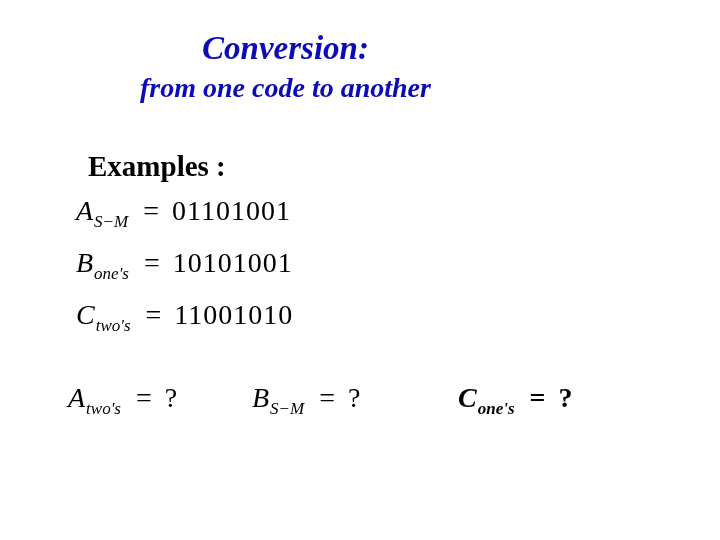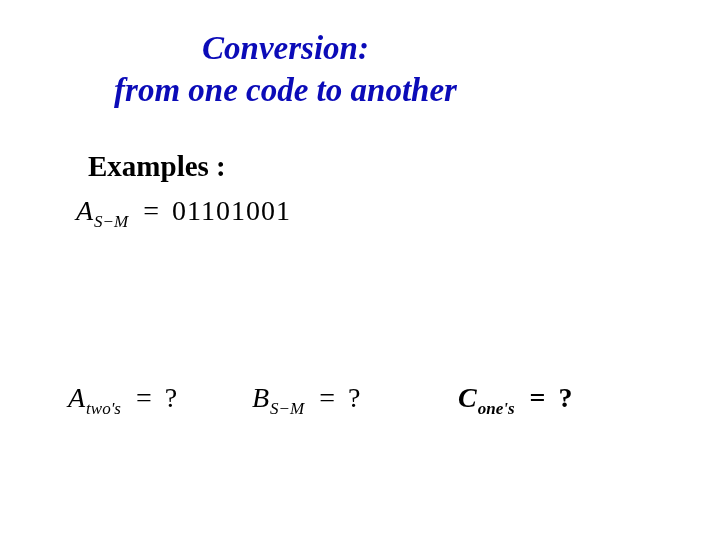--- a/index.html
+++ b/index.html
@@ -24,21 +24,21 @@
       font-size: 33px;
       font-weight: bold;
       font-style: italic;
       color: #0b0bb8;
     }
     .title-line2 {
       position: absolute;
       left: 0; right: 0;
       top: 72px;
       text-align: center;
-      font-size: 33px;
+      font-size: 28px;
       font-weight: bold;
       font-style: italic;
       color: #0b0bb8;
     }
     .examples-label {
       position: absolute;
       left: 40px;
       top: 150px;
       font-size: 29px;
       font-weight: bold;
@@ -100,21 +100,31 @@
   <div class="title-line2">from one code to another</div>
 
   <div class="examples-label">Examples :</div>
 
   <div class="eq-row eq-a">
     <span class="var">A</span><span class="sub">S−M</span>
     <span class="eqsign">=</span>
     <span class="binval">01101001</span>
   </div>
 
+  <div class="eq-row eq-b">
+    <span class="var">B</span><span class="sub">one's</span>
+    <span class="eqsign">=</span>
+    <span class="binval">10101001</span>
+  </div>
 
+  <div class="eq-row eq-c">
+    <span class="var">C</span><span class="sub">two's</span>
+    <span class="eqsign">=</span>
+    <span class="binval">11001010</span>
+  </div>
 
   <div class="q-row">
     <div class="q-item q1">
       <span class="var">A</span><span class="sub">two's</span>
       <span class="eqsign">=</span>
       <span class="qmark">?</span>
     </div>
     <div class="q-item q2">
       <span class="var">B</span><span class="sub">S−M</span>
       <span class="eqsign">=</span>

